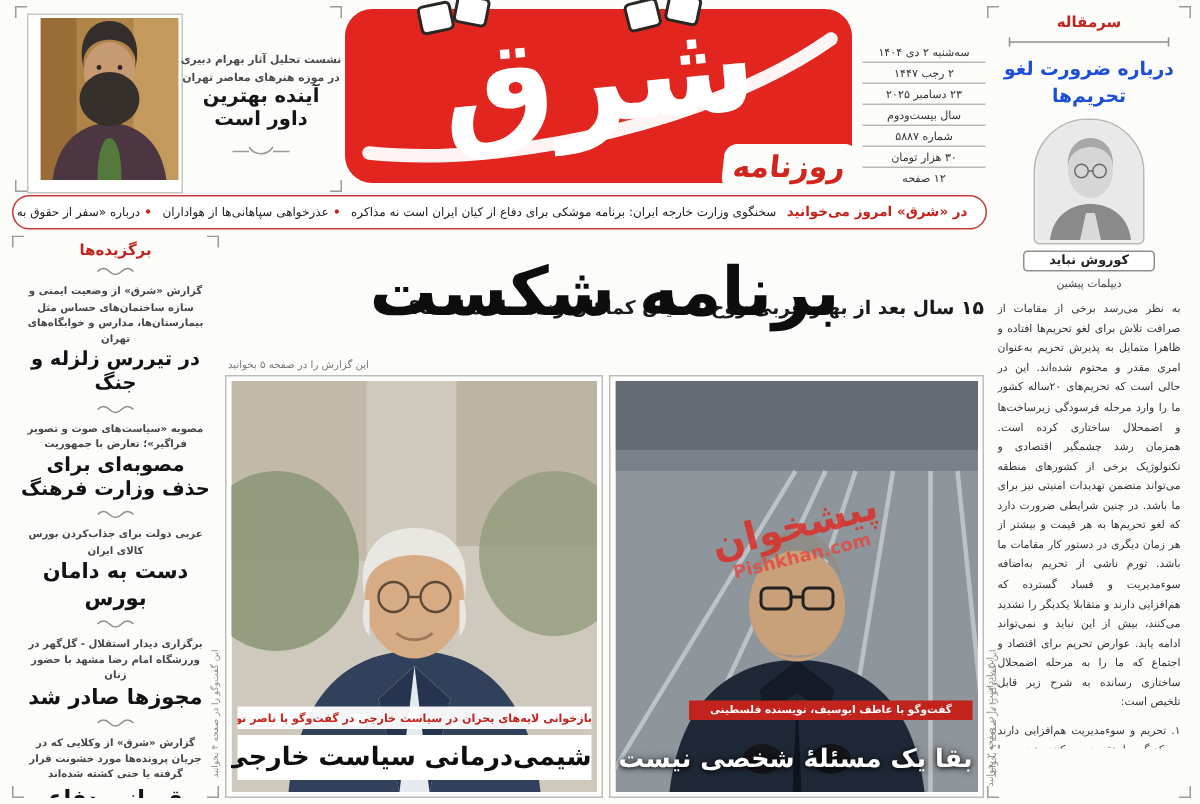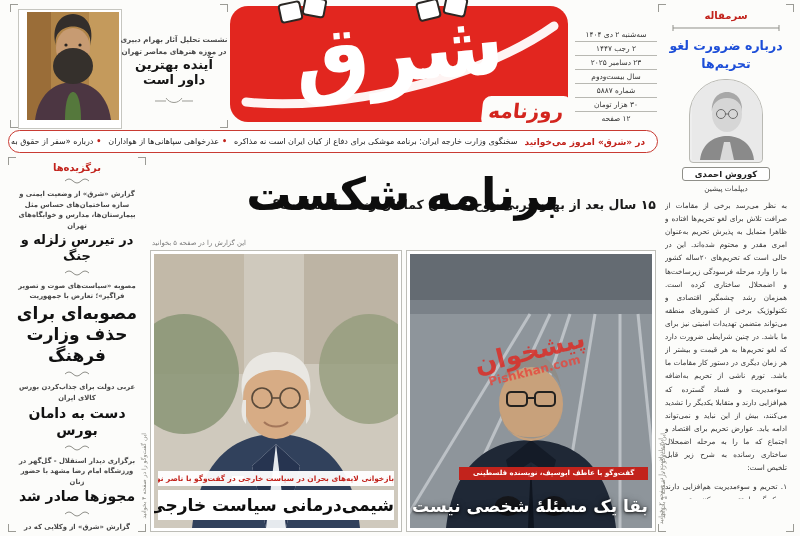--- a/index.html
+++ b/index.html
@@ -73,21 +73,21 @@
   #wm-word{color:rgba(220,45,38,.85);font-size:26px;font-weight:bold;}
   #wm-domain{color:rgba(230,70,60,.8);font-size:12px;font-weight:bold;margin-top:-2px;}
   .photo-sidenote{position:absolute;bottom:12px;writing-mode:vertical-rl;transform:rotate(180deg);font-size:6px;color:#8a8a84;}
   #psn-left{left:-11px;}
   #psn-right{right:-11px;}
   
   #selected{left:8px;top:157px;width:138px;height:375px;padding:5px 6px;box-sizing:border-box;overflow:hidden;}
   #sel-label{color:#c2231c;font-weight:bold;font-size:10px;text-align:center;letter-spacing:2px;}
   .sk{font-size:6.8px;color:#474747;text-align:center;line-height:1.55;margin:2px 0 1px;font-weight:bold;}
   .sh{font-weight:bold;text-align:center;color:#121212;line-height:1.25;}
-  .sh1{font-size:13px;} .sh2{font-size:17px;} .sh3{font-size:14px;}
+  .sh1{font-size:13px;} .sh2{font-size:13px;} .sh3{font-size:14px;}
   .sh4{font-size:14px;} .sh5{font-size:15px;}
   .orn{display:block;margin:4px auto;}
 </style>
 </head>
 <body>
 
 <div id="page">
 
   <div id="top-feature" class="abs">
     <div class="cm tl"></div>
@@ -156,21 +156,21 @@
         <path d="M28,80 L32,62 38,62 42,80 Z" fill="#d9d9d9"></path>
         <ellipse cx="35" cy="34" rx="15" ry="18" fill="#d6d6d6"></ellipse>
         <path d="M20,32 C19,18 27,12 35,12 C43,12 51,18 50,32 C50,24 44,18 35,18 C26,18 20,24 20,32 Z" fill="#a8a8a8"></path>
         <g stroke="#6a6a6a" fill="none" stroke-width="1">
           <circle cx="29" cy="34" r="4.5"></circle>
             <circle cx="41" cy="34" r="4.5"></circle>
             <path d="M33.5,34 H36.5"></path>
         </g>
       </svg>
     </div>
-    <div id="ed-author">کوروش احمدی</div>
+    <div id="ed-author">کوروش نباید</div>
     <div id="ed-role">دیپلمات پیشین</div>
     <div id="ed-body">
       <p>به نظر می‌رسد برخی از مقامات از صرافت تلاش برای لغو تحریم‌ها افتاده و ظاهرا متمایل به پذیرش تحریم به‌عنوان امری مقدر و محتوم شده‌اند. این در حالی است که تحریم‌های ۲۰ساله کشور ما را وارد مرحله فرسودگی زیرساخت‌ها و اضمحلال ساختاری کرده است. همزمان رشد چشمگیر اقتصادی و تکنولوژیک برخی از کشورهای منطقه می‌تواند متضمن تهدیدات امنیتی نیز برای ما باشد. در چنین شرایطی ضرورت دارد که لغو تحریم‌ها به هر قیمت و بیشتر از هر زمان دیگری در دستور کار مقامات ما باشد. تورم ناشی از تحریم به‌اضافه سوءمدیریت و فساد گسترده که هم‌افزایی دارند و متقابلا یکدیگر را تشدید می‌کنند، بیش از این نباید و نمی‌تواند ادامه یابد. عوارض تحریم برای اقتصاد و اجتماع که ما را به مرحله اضمحلال ساختاری رسانده به شرح زیر قابل تلخیص است:</p>
       <p>۱. تحریم و سوءمدیریت هم‌افزایی دارند و یکدیگر را تقویت می‌کنند. تحریم با ایجاد فرصت و انگیزه موجب سیستمیک‌شدن سوءمدیریت می‌شود. با مقصر جلوه‌دادن قدرت‌های خارجی دست مردم و رسانه‌ها برای پاسخ‌گوکردن مقامات بسته می‌شود و مسئولان بی‌کفایت حاشیه امن پیدا می‌کنند. با رشد بدگمانی‌ها پدیده خودی و غیرخودی و اصل وفاداری به جای تخصص بیش از پیش مبنای کار قرار می‌گیرد و سمت‌های اصلی به خودی‌های ظاهرا وفادار اما فاقد صلاحیت سپرده می‌شود. با تشدید روند حذف افراد شایسته در مدت ۲۰ سال گذشته مهاجرت نخبگان و فرار سرمایه سرعت گرفته است. برنامه‌ریزی درازمدت عملا منتفی شده و مقامات مستمرا درگیر روزمرگی و مدیریت بحران با هدف تامین ارزاق و جلوگیری از کاهش ارزش پول ملی برای دوره‌های کوتاه هستند. درآمدها به جای اینکه صرف طرح‌های اشتغالی و جلوگیری از افزایش ناترازی‌ها و رشد فناوری شود، صرف تحقق برنامه‌های کوتاه‌مدت پوپولیستی می‌شود. رشد شوراها و کمیته‌های...</p>
     </div>
     <div id="ed-sidenote">این یادداشت را در صفحه ۲ بخوانید</div>
   </div>
 
   <div id="today-bar" class="abs">
     <span id="tb-label">در «شرق» امروز می‌خوانید</span>

